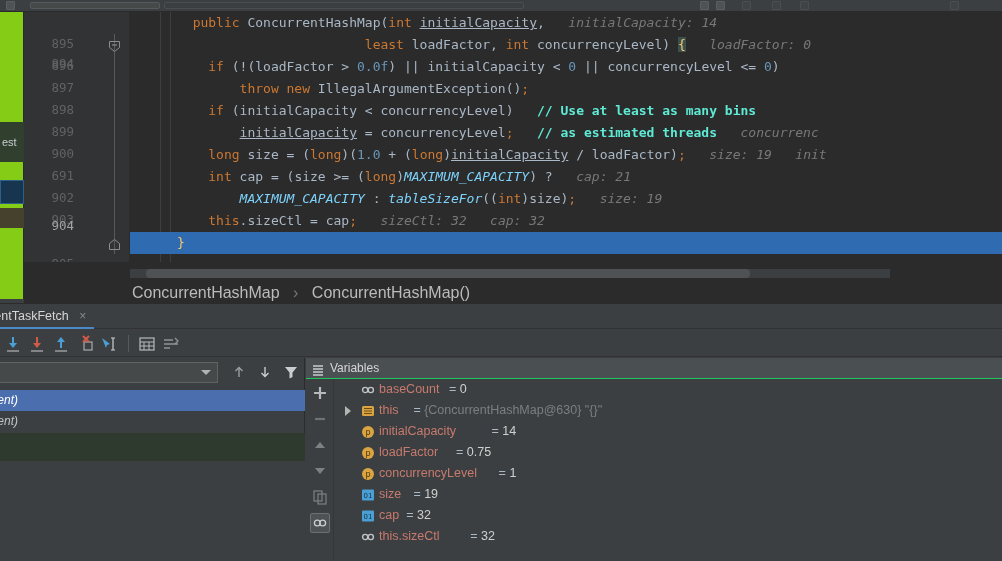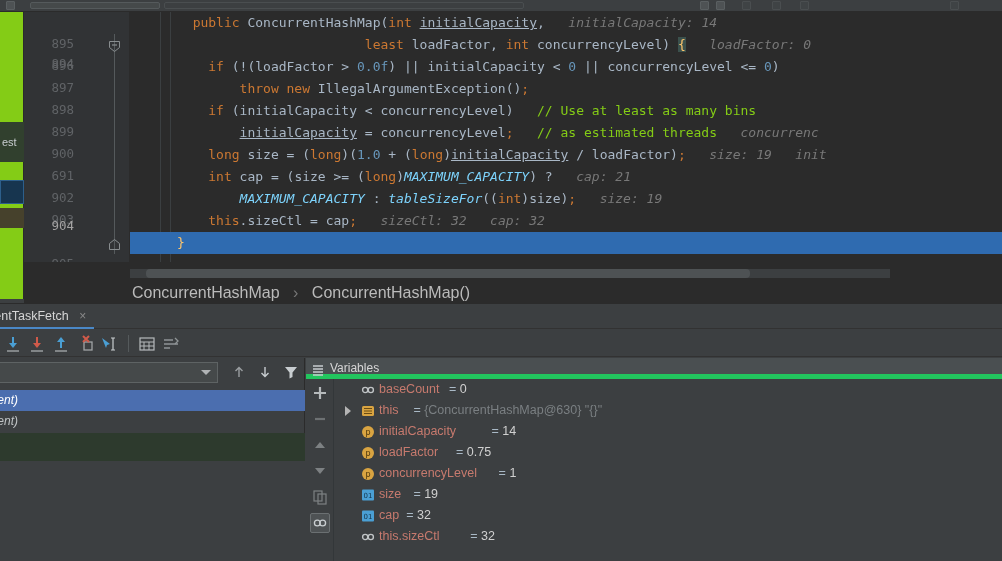--- a/index.html
+++ b/index.html
@@ -89,21 +89,21 @@
   .code-line.highlight {
     left: 0; width: 896px; background: #2f6bb0;
   }
   .vguide {
     position: absolute; top: 0; width: 1px; height: 262px; background: #3b3f41;
   }
 
   
   .kw   { color: #cc7832; }
   .num  { color: #6897bb; }
-  .cmt  { color: #84cc16; }
+  .cmt  { color: #5eead4; font-weight: bold; }
   .fld  { color: #7dd3fc; font-style: italic; }
   .cls  { color: #a9b7c6; }
   .param-u { color: #a9b7c6; text-decoration: underline; }
   .semi { color: #cc7832; }
   .hint { color: #787878; font-style: italic; }
   .brace-hl { background: #3b514d; color: #ffc66d; }
   .yellowbrace { color: #ffc66d; }
 
   
   .ed-hscroll {
@@ -197,21 +197,21 @@
     background: #3c3f41;
   }
 
   
   .variables {
     position: absolute; left: 306px; top: 54px; width: 696px; height: 204px;
     background: #3c3f41;
   }
   .vars-head {
     position: absolute; left: 0; top: 0; width: 696px; height: 21px;
-    background: #4a4f51; border-bottom: 5px solid #22c55e;
+    background: #4a4f51; border-bottom: 1px solid #22c55e;
     color: #d6d6d6; font-size: 12px; line-height: 21px;
   }
   .vars-head .vh-icon {
     position: absolute; left: 6px; top: 4px; width: 12px; height: 12px;
   }
   .vars-head .vh-label { position: absolute; left: 24px; top: 0; }
 
   .vars-side {
     position: absolute; left: 0; top: 21px; width: 28px; height: 183px;
     background: #3c3f41; border-right: 1px solid #333739;

